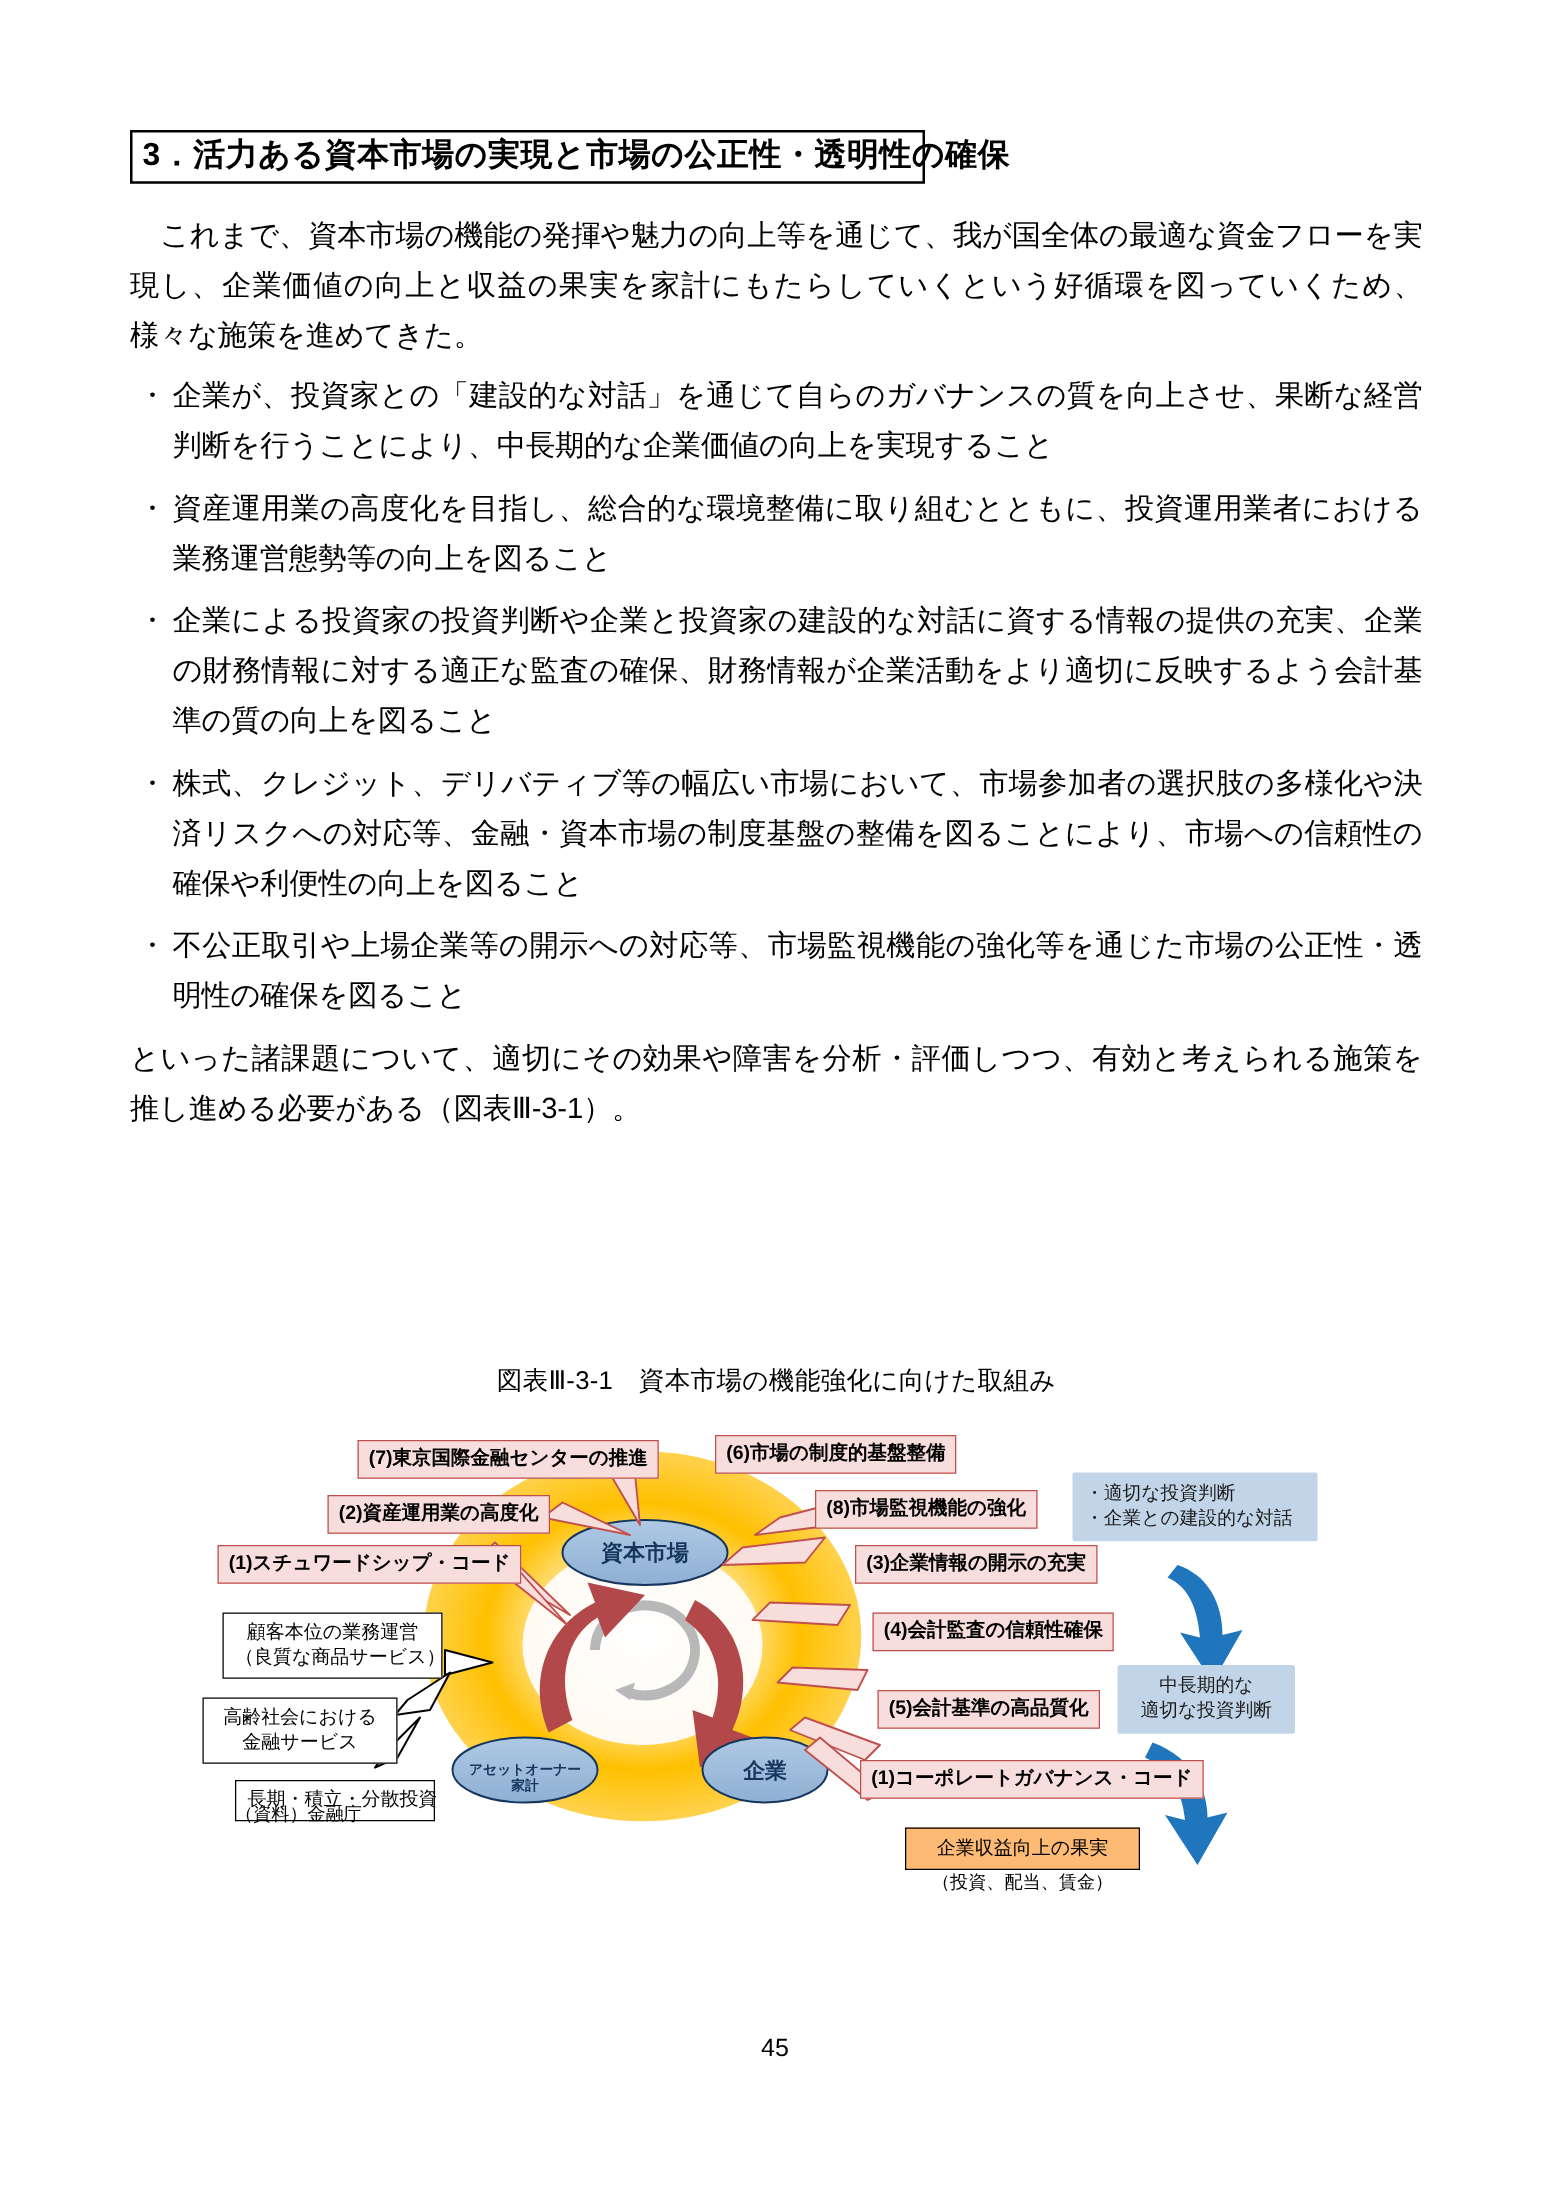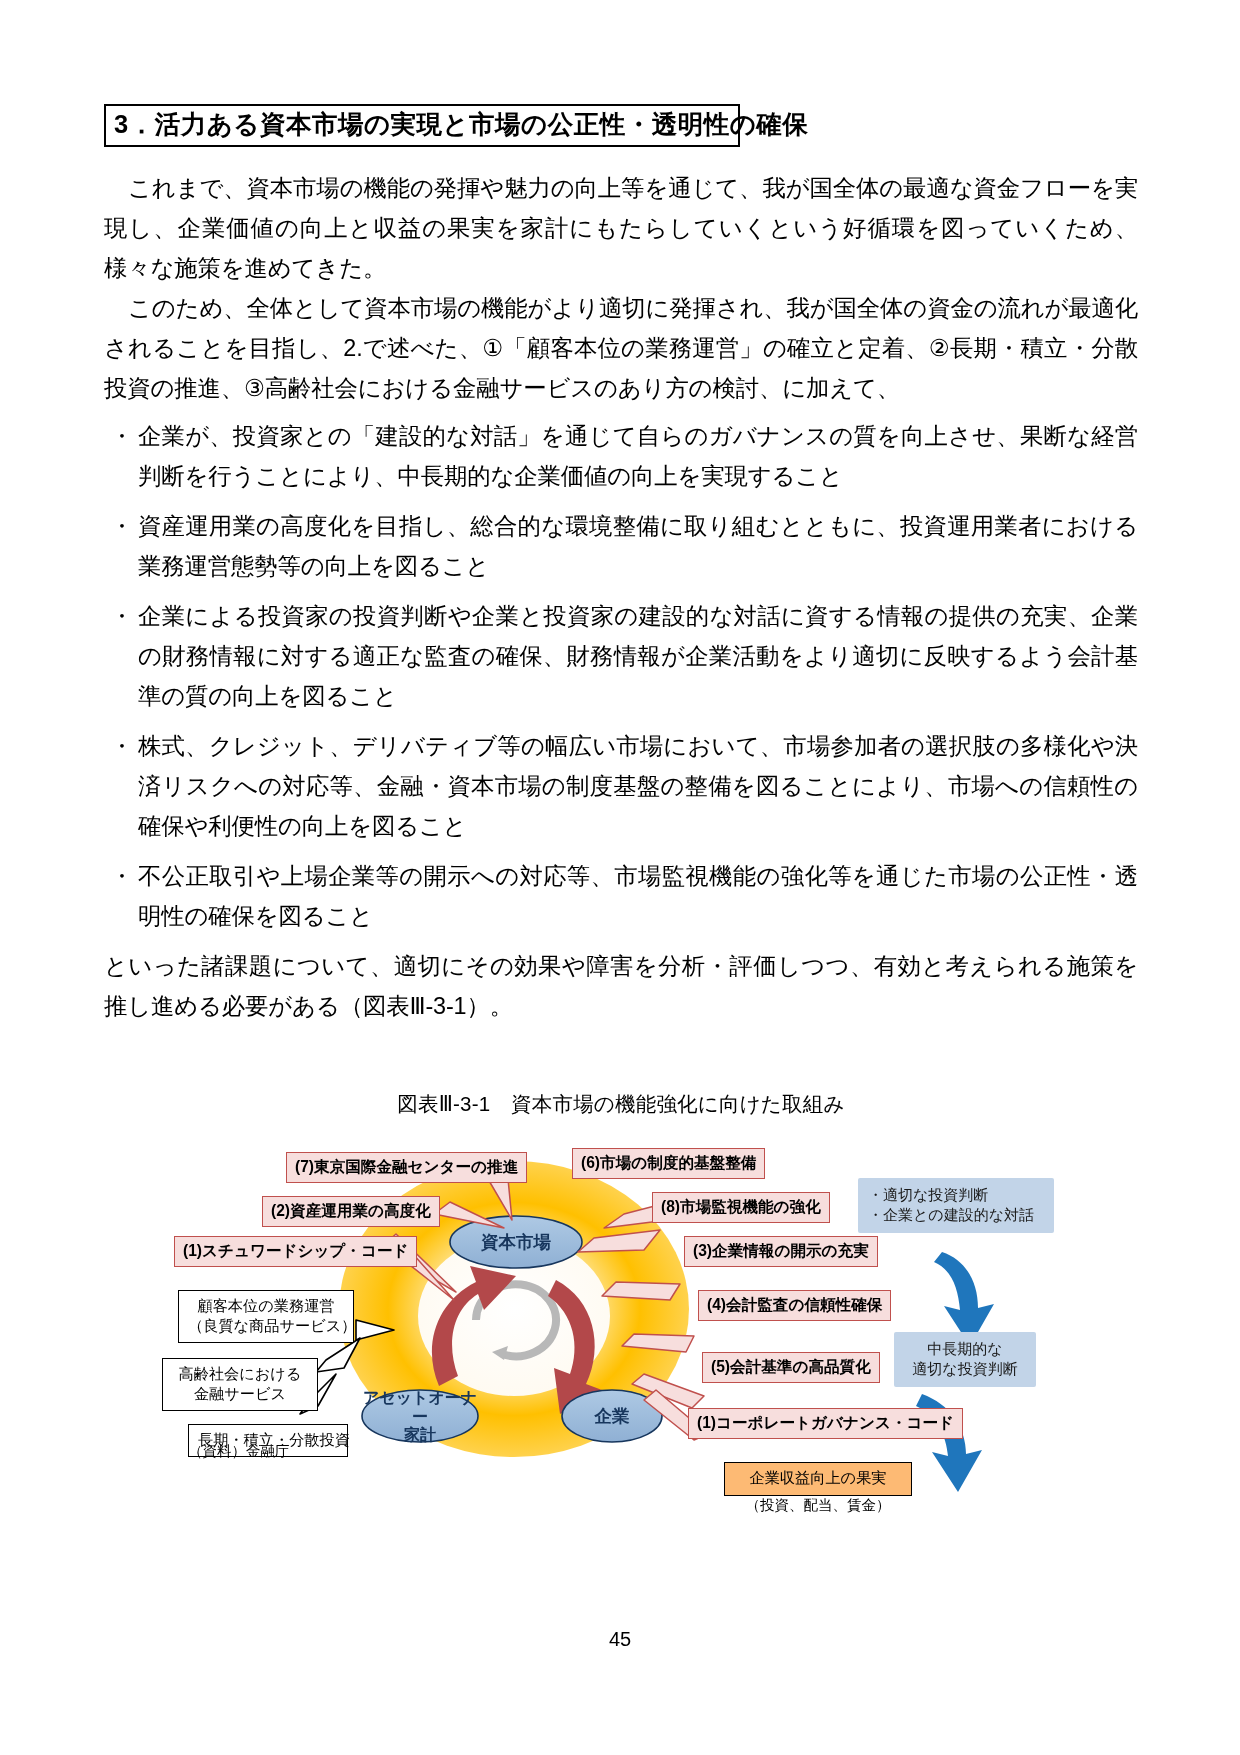--- a/index.html
+++ b/index.html
@@ -161,21 +161,21 @@
     position: absolute;
     display: flex;
     align-items: center;
     justify-content: center;
     text-align: center;
     color: #17365d;
     font-weight: bold;
     pointer-events: none;
   }
   .node-label.big { font-size: 17.5px; }
-  .node-label.small { font-size: 16px; line-height: 1.18; }
+  .node-label.small { font-size: 11px; line-height: 1.18; justify-content: flex-end; }
 
   .source-note {
     position: absolute;
     left: 84px;
     top: 318px;
     font-size: 14.5px;
     color: #000;
     white-space: nowrap;
   }
   .sub-note {
@@ -207,21 +207,20 @@
 </head>
 <body>
 
 <div class="page">
 
   <div class="section-heading">3．活力ある資本市場の実現と市場の公正性・透明性の確保</div>
 
   <div class="body-block">
 
     <p class="para indent">これまで、資本市場の機能の発揮や魅力の向上等を通じて、我が国全体の最適な資金フローを実現し、企業価値の向上と収益の果実を家計にもたらしていくという好循環を図っていくため、様々な施策を進めてきた。</p>
-    <p class="para indent">このため、全体として資本市場の機能がより適切に発揮され、我が国全体の資金の流れが最適化されることを目指し、2.で述べた、①「顧客本位の業務運営」の確立と定着、②長期・積立・分散投資の推進、③高齢社会における金融サービスのあり方の検討、に加えて、</p>
 
     <ul class="bullets">
       <li>
         <span class="bullet-mark">・</span>
         <span>企業が、投資家との「建設的な対話」を通じて自らのガバナンスの質を向上させ、果断な経営判断を行うことにより、中長期的な企業価値の向上を実現すること</span>
       </li>
       <li>
         <span class="bullet-mark">・</span>
         <span>資産運用業の高度化を目指し、総合的な環境整備に取り組むとともに、投資運用業者における業務運営態勢等の向上を図ること</span>
       </li>

